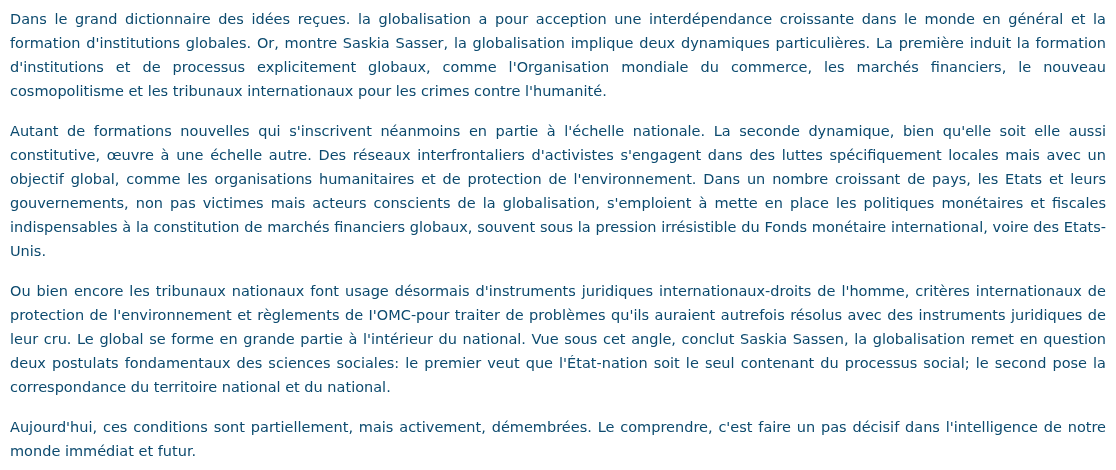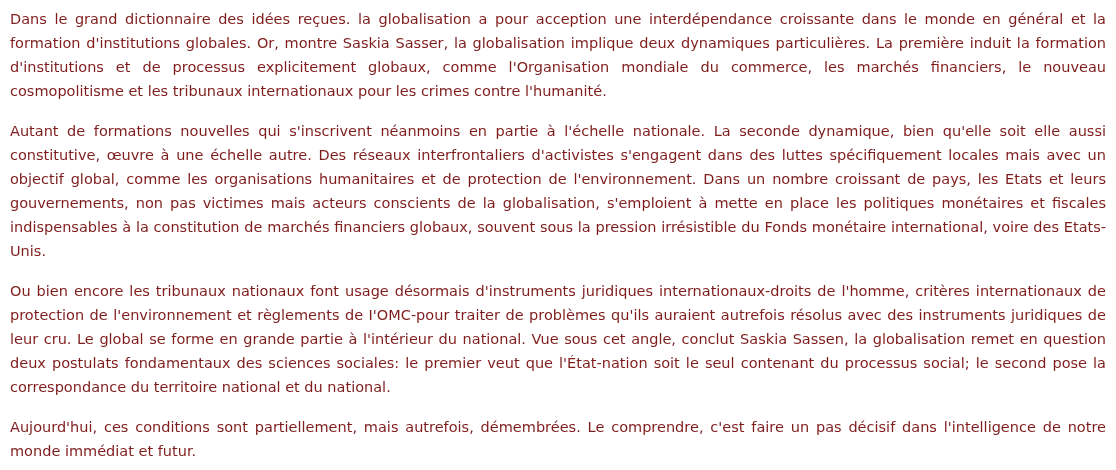--- a/index.html
+++ b/index.html
@@ -12,31 +12,31 @@
     height: 470px;
     overflow: hidden;
   }
   .doc {
     box-sizing: border-box;
     width: 1116px;
     padding: 7px 10px 0 10px;
     font-family: "DejaVu Sans", "Liberation Sans", sans-serif;
     font-size: 14.5px;
     line-height: 24px;
-    color: #7f1d1d;
+    color: #0c4a6e;
     text-align: justify;
   }
   .doc p {
     margin: 0 0 16px 0;
   }
   .doc p:last-child {
     margin-bottom: 0;
   }
 </style>
 </head>
 <body>
 
 <div class="doc">
   <p>Dans le grand dictionnaire des idées reçues. la globalisation a pour acception une interdépendance croissante dans le monde en général et la formation d'institutions globales. Or, montre Saskia Sasser, la globalisation implique deux dynamiques particulières. La première induit la formation d'institutions et de processus explicitement globaux, comme l'Organisation mondiale du commerce, les marchés financiers, le nouveau cosmopolitisme et les tribunaux internationaux pour les crimes contre l'humanité.</p>
   <p>Autant de formations nouvelles qui s'inscrivent néanmoins en partie à l'échelle nationale. La seconde dynamique, bien qu'elle soit elle aussi constitutive, œuvre à une échelle autre. Des réseaux interfrontaliers d'activistes s'engagent dans des luttes spécifiquement locales mais avec un objectif global, comme les organisations humanitaires et de protection de l'environnement. Dans un nombre croissant de pays, les Etats et leurs gouvernements, non pas victimes mais acteurs conscients de la globalisation, s'emploient à mette en place les politiques monétaires et fiscales indispensables à la constitution de marchés financiers globaux, souvent sous la pression irrésistible du Fonds monétaire international, voire des Etats-Unis.</p>
   <p>Ou bien encore les tribunaux nationaux font usage désormais d'instruments juridiques internationaux-droits de l'homme, critères internationaux de protection de l'environnement et règlements de I'OMC-pour traiter de problèmes qu'ils auraient autrefois résolus avec des instruments juridiques de leur cru. Le global se forme en grande partie à l'intérieur du national. Vue sous cet angle, conclut Saskia Sassen, la globalisation remet en question deux postulats fondamentaux des sciences sociales: le premier veut que l'État-nation soit le seul contenant du processus social; le second pose la correspondance du territoire national et du national.</p>
-  <p>Aujourd'hui, ces conditions sont partiellement, mais autrefois, démembrées. Le comprendre, c'est faire un pas décisif dans l'intelligence de notre monde immédiat et futur.</p>
+  <p>Aujourd'hui, ces conditions sont partiellement, mais activement, démembrées. Le comprendre, c'est faire un pas décisif dans l'intelligence de notre monde immédiat et futur.</p>
 </div>
 
 </body></html>

